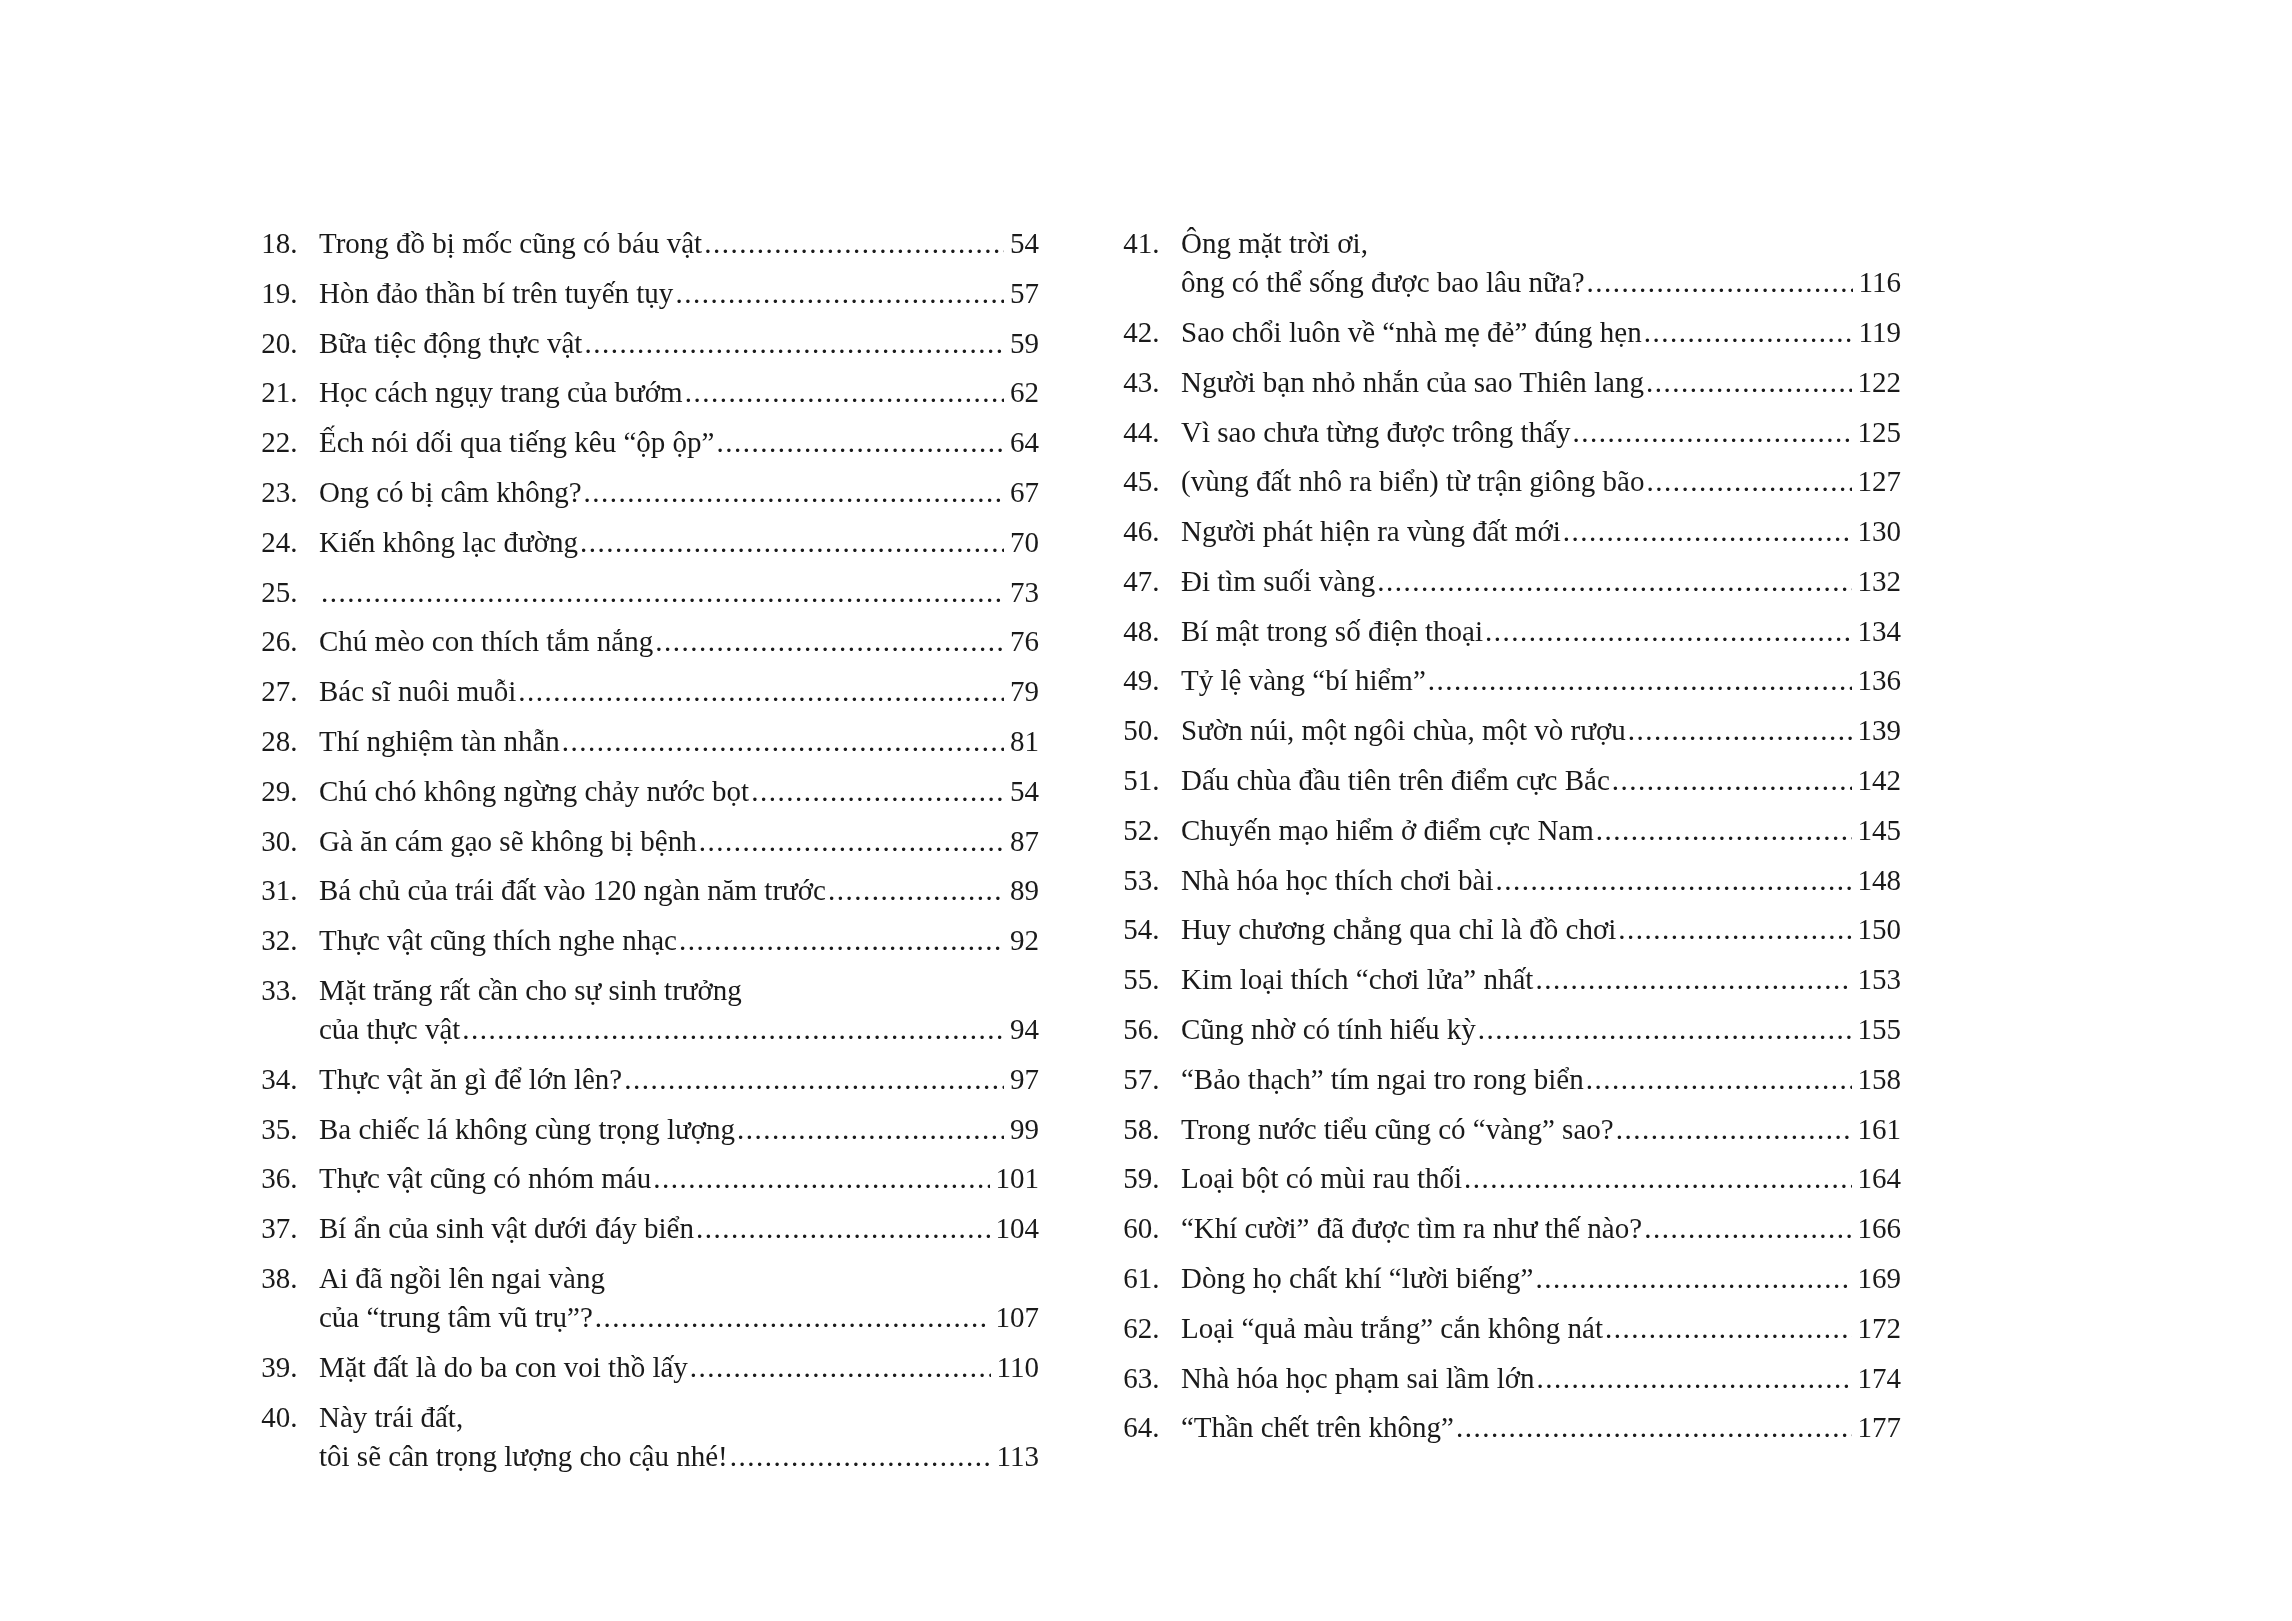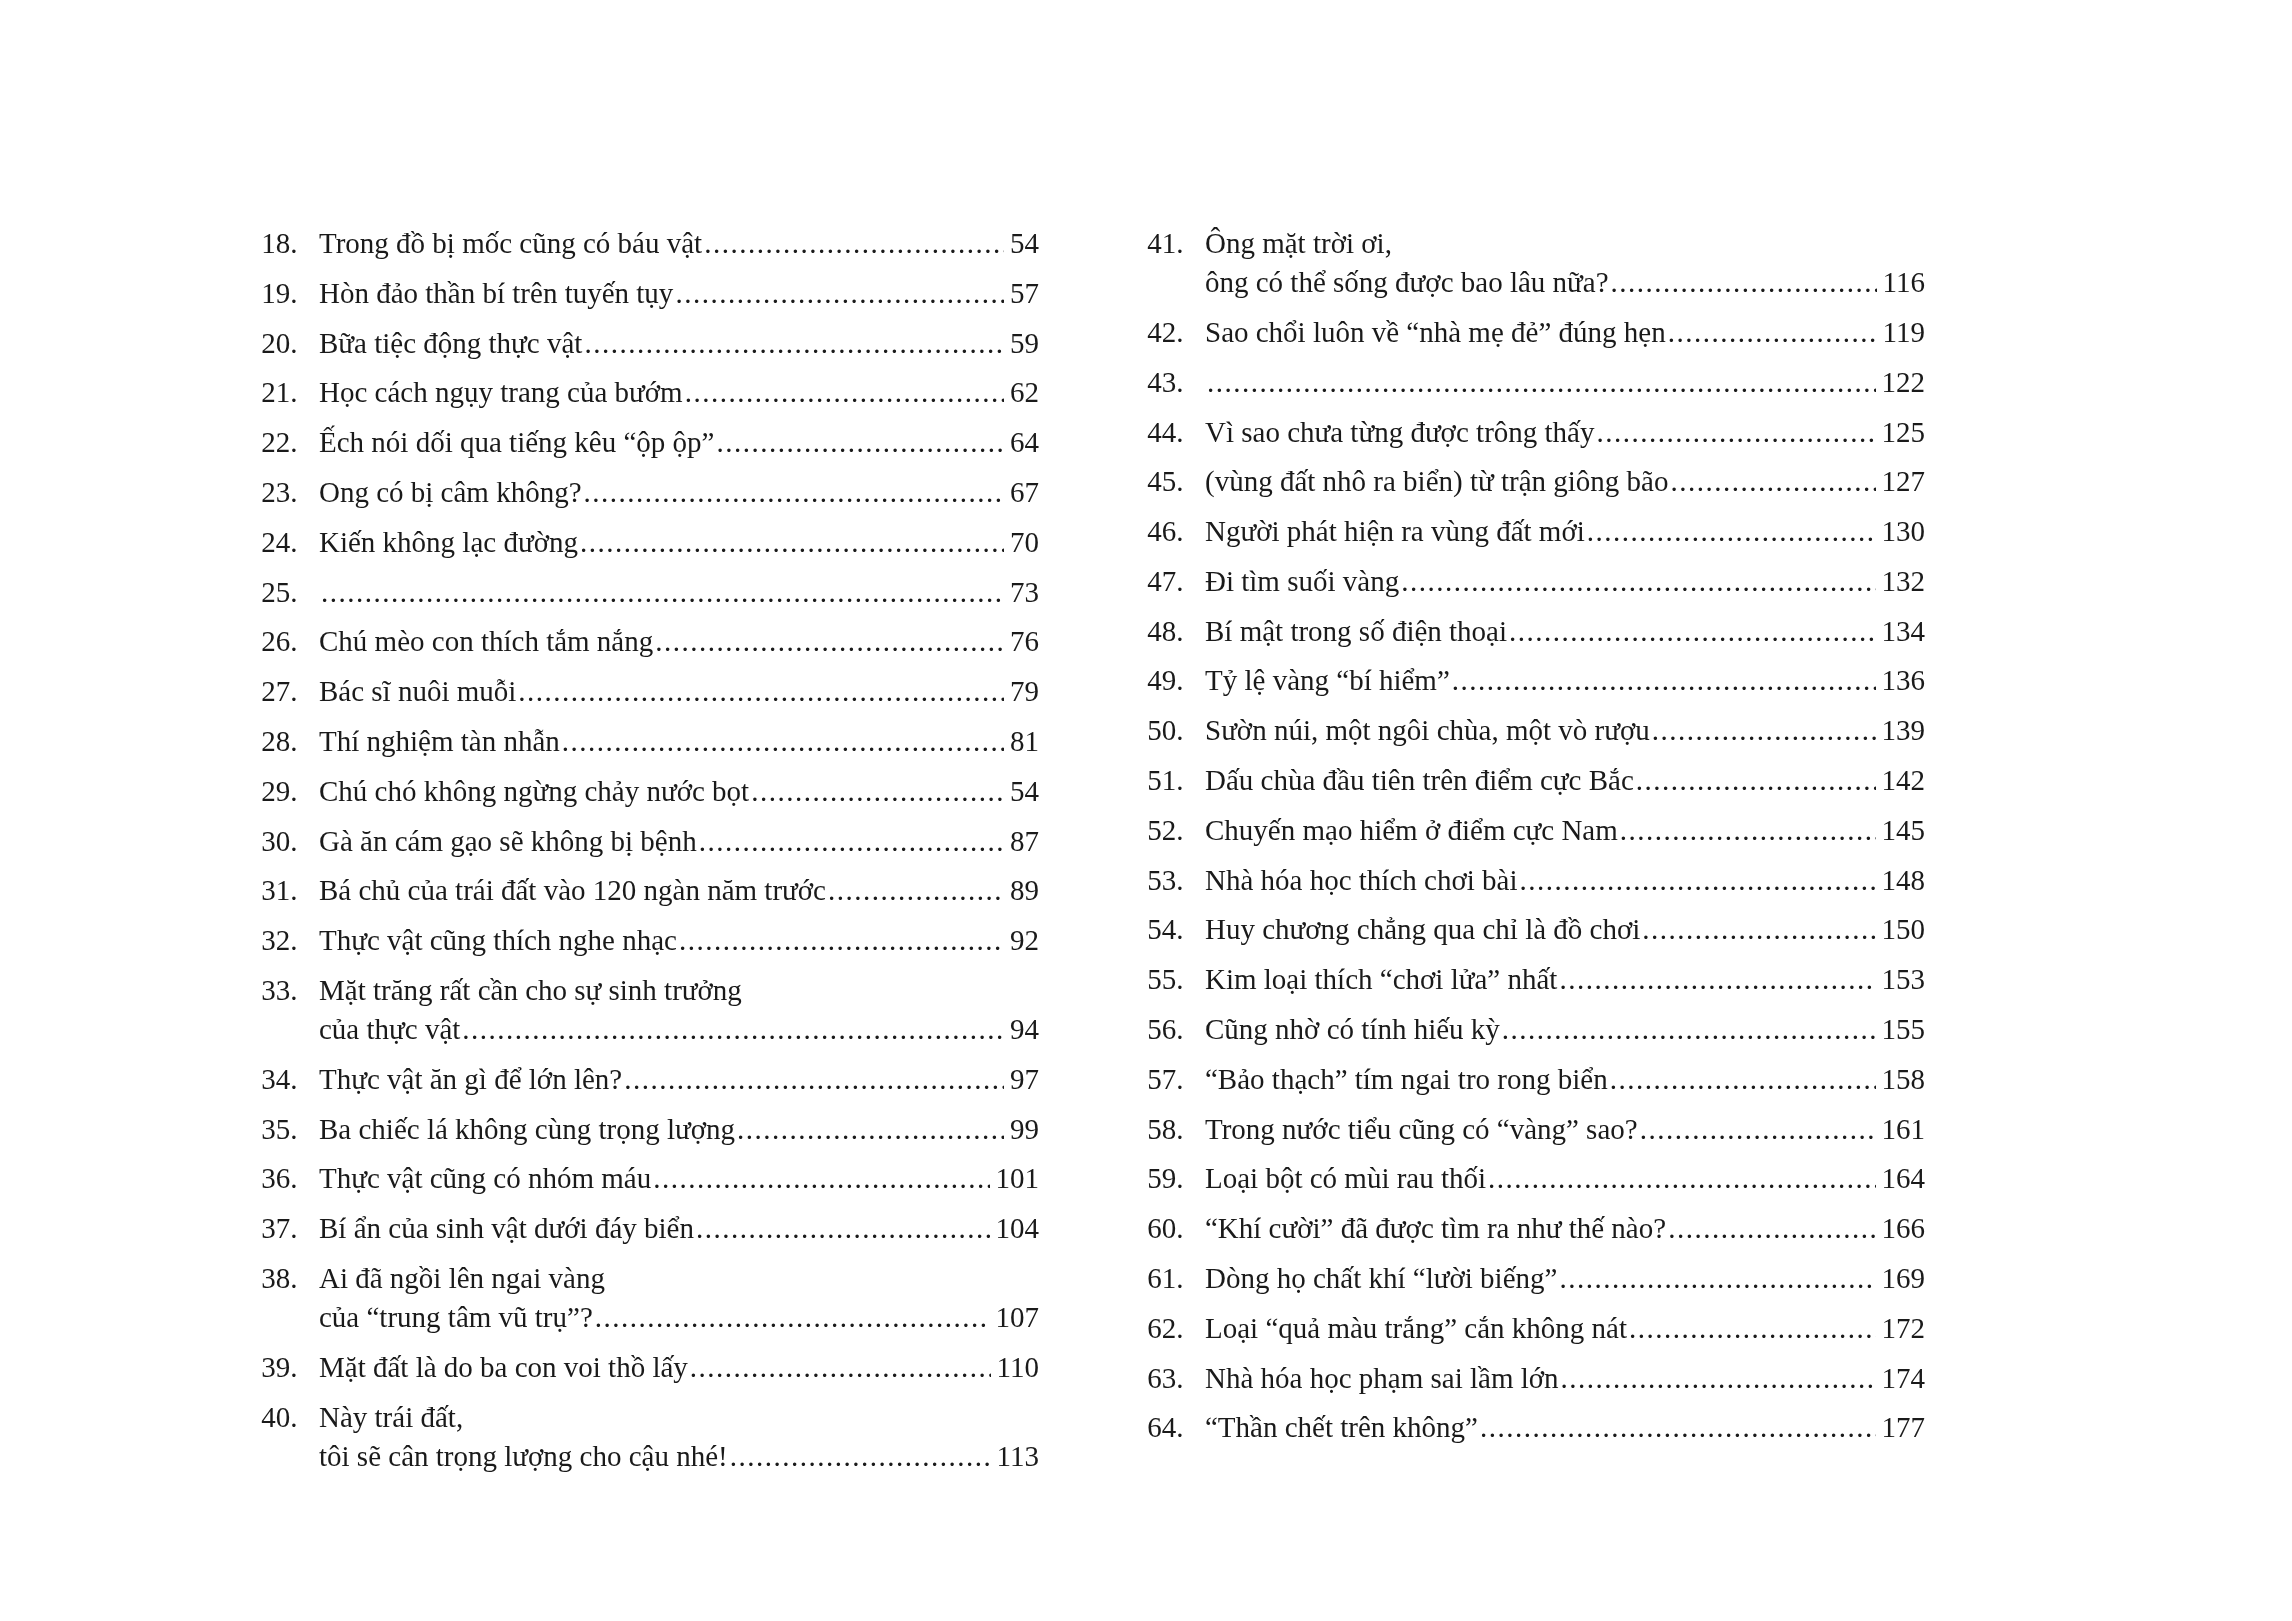--- a/index.html
+++ b/index.html
@@ -17,21 +17,21 @@
   .page {
     position: relative;
     width: 2293px;
     height: 1621px;
     box-sizing: border-box;
     padding: 225px 196px 0 245px;
   }
   .columns {
     display: flex;
     flex-direction: row;
-    gap: 92px;
+    gap: 68px;
   }
   .column {
     width: 794px;
     flex: 0 0 794px;
   }
   .toc-entry {
     display: flex;
     flex-direction: row;
     align-items: flex-start;
     margin-bottom: 12.7px;
@@ -342,20 +342,21 @@
               <span class="toc-text">Sao chổi luôn về “nhà mẹ đẻ” đúng hẹn</span>
               <span class="toc-dots">.......................................................................................................................</span>
               <span class="toc-page">119</span>
             </div>
           </div>
         </div>
         <div class="toc-entry">
           <div class="toc-num">43.</div>
           <div class="toc-body">
             <div class="toc-line">
+              <span class="toc-text">Người bạn nhỏ nhắn của sao Thiên lang</span>
               <span class="toc-dots">.......................................................................................................................</span>
               <span class="toc-page">122</span>
             </div>
           </div>
         </div>
         <div class="toc-entry">
           <div class="toc-num">44.</div>
           <div class="toc-body">
             <div class="toc-line">
               <span class="toc-text">Vì sao chưa từng được trông thấy</span>

